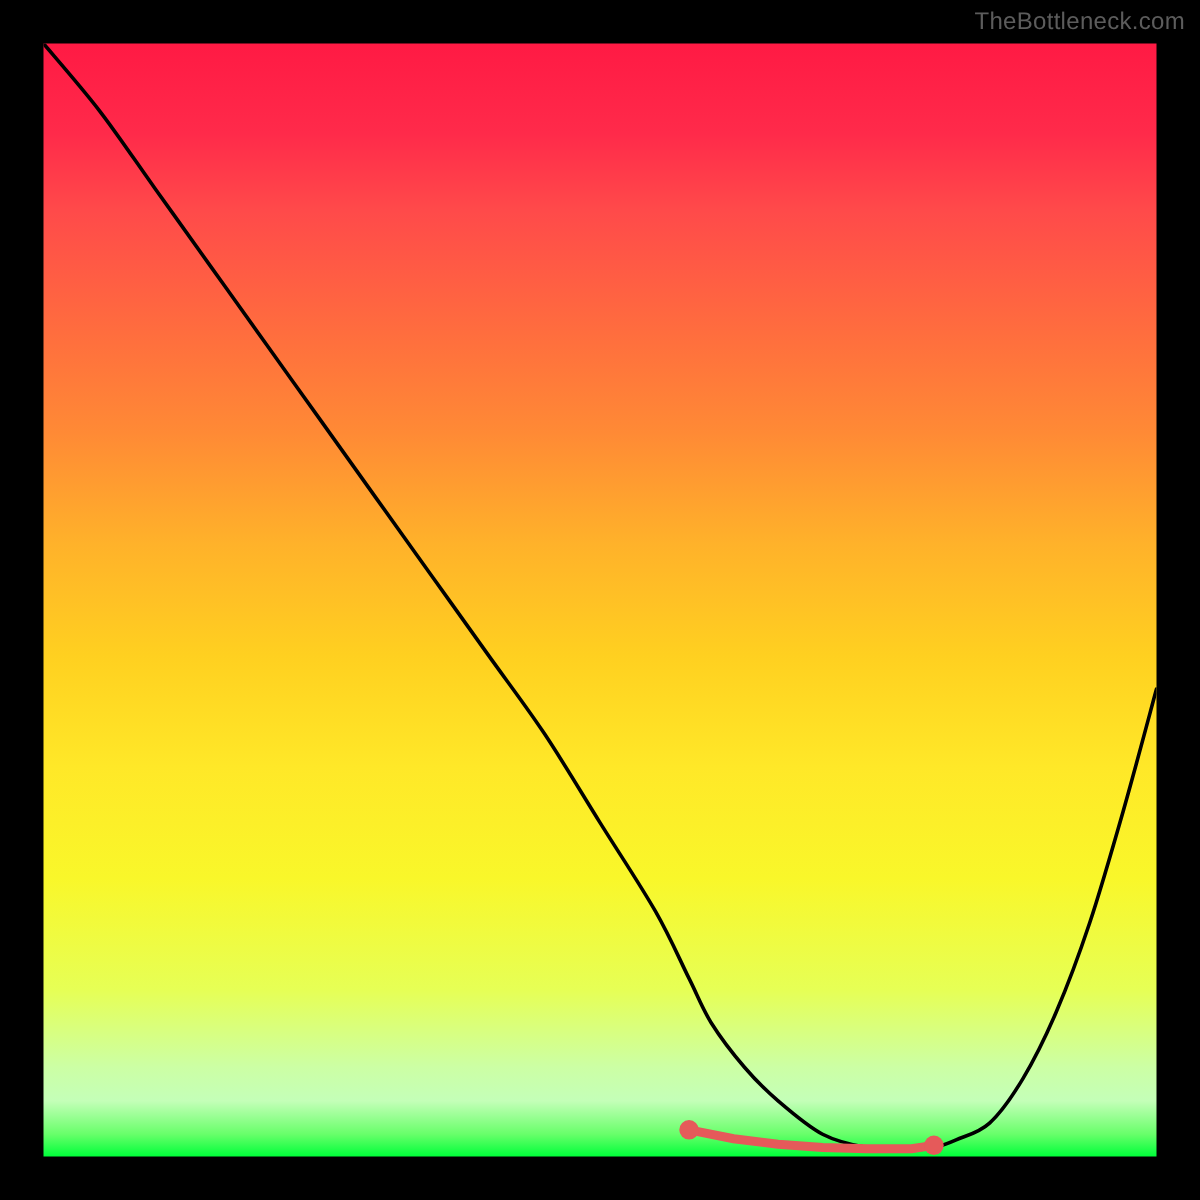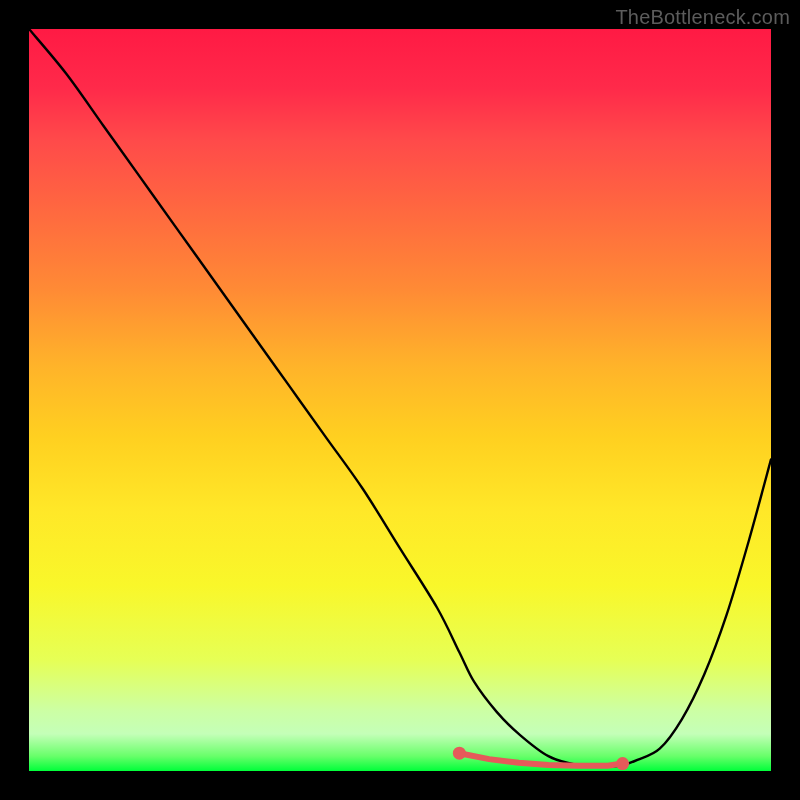--- a/index.html
+++ b/index.html
@@ -37,21 +37,21 @@
       #c4ffb8 95%,
       #68ff6a 98%,
       #00ff3a 100%
     );
   }
   .watermark {
     position: absolute;
     top: 6px;
     right: 10px;
     color: #5c5c5c;
-    font-size: 20px;
+    font-size: 16px;
     font-weight: 500;
     letter-spacing: 0.2px;
     z-index: 10;
   }
   svg.overlay {
     position: absolute;
     left: 29px;
     top: 29px;
     width: 742px;
     height: 742px;

